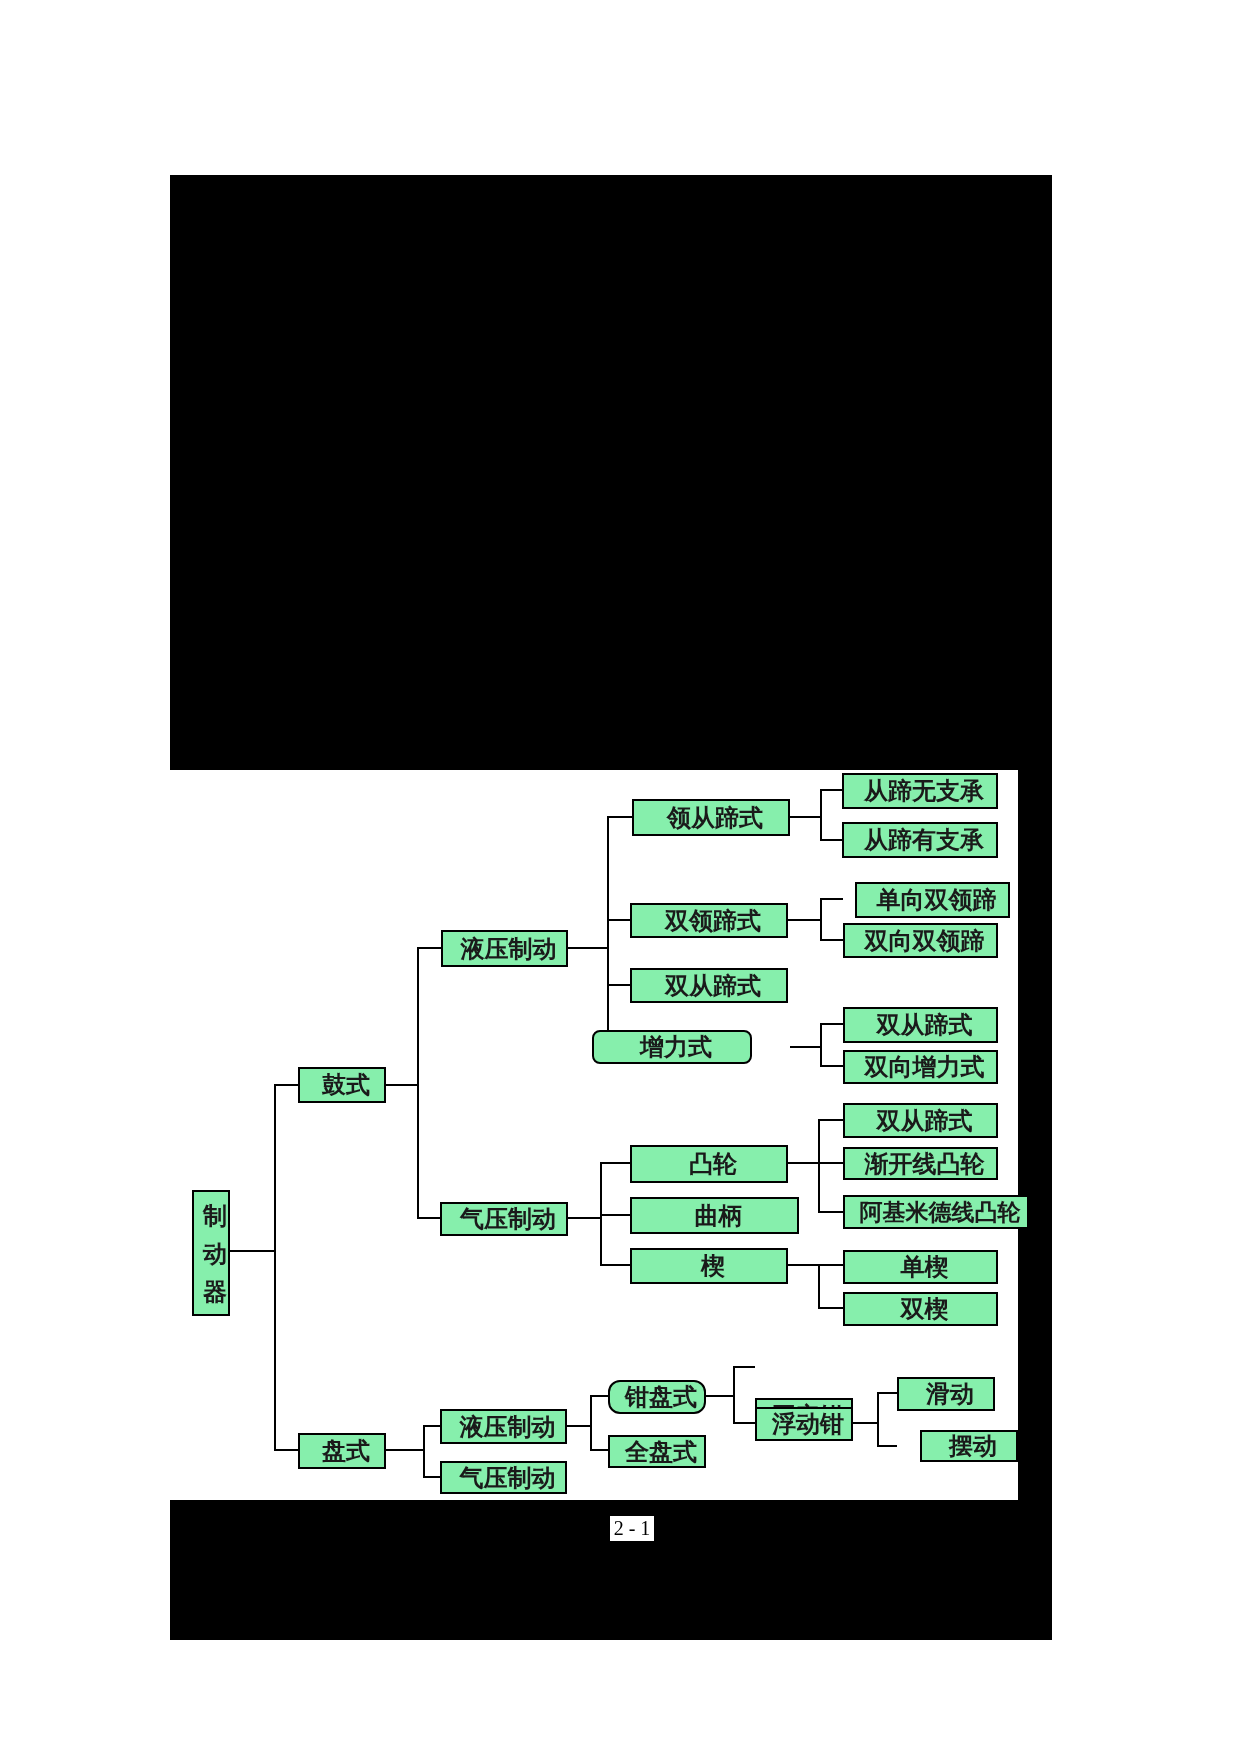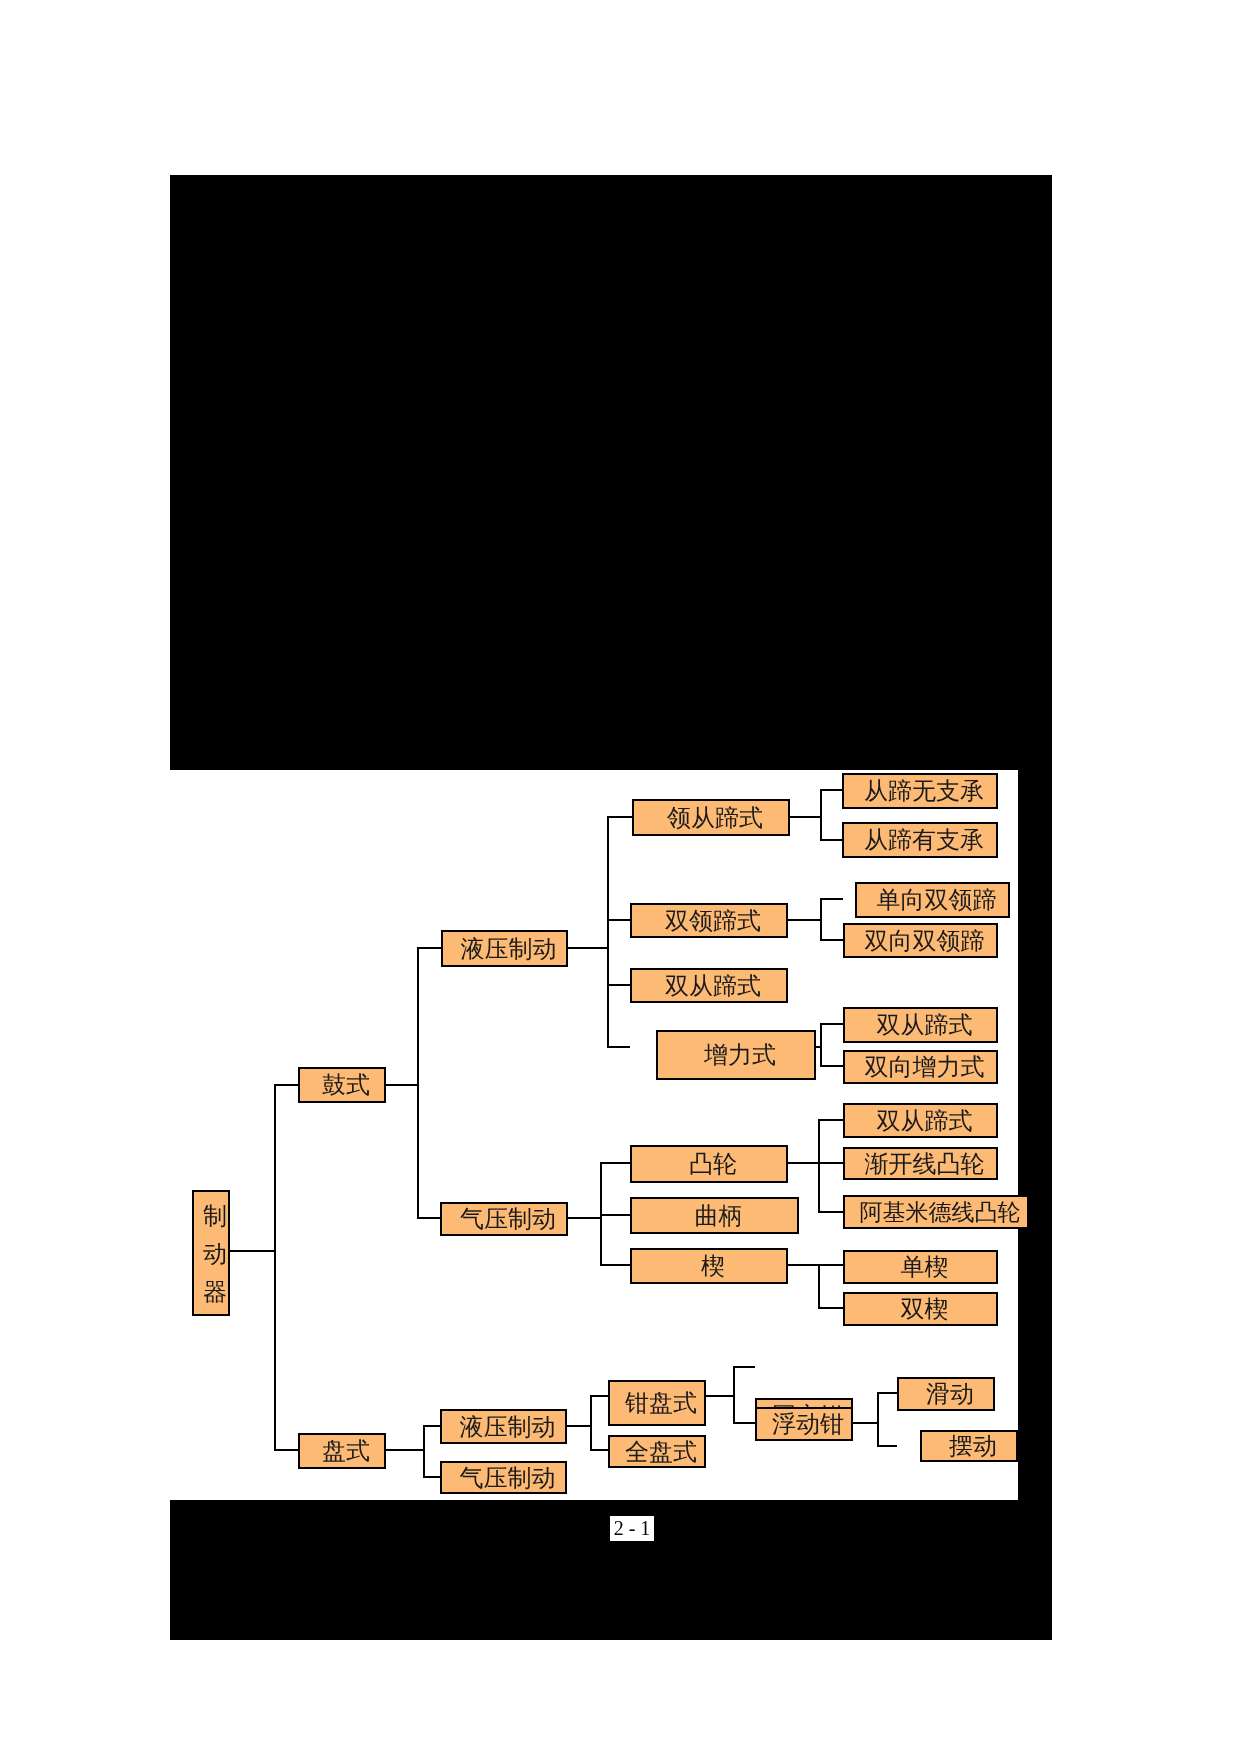--- a/index.html
+++ b/index.html
@@ -1,22 +1,22 @@
 <!DOCTYPE html>
 <html><head>
 <meta charset="utf-8">
 <style>
   html,body{margin:0;padding:0;background:#e8e8e8;}
   #canvas{position:relative;width:1240px;height:1754px;background:#ffffff;overflow:hidden;
           font-family:"Liberation Sans","DejaVu Sans",sans-serif;}
   .black-block{position:absolute;background:#000000;}
   .white-panel{position:absolute;background:#ffffff;}
-  .node{position:absolute;box-sizing:border-box;border:2px solid #000000;background:#fdba74;
+  .node{position:absolute;box-sizing:border-box;border:2px solid #000000;background:#86efac;
         display:flex;align-items:center;justify-content:center;
-        font-size:24px;font-weight:normal;color:#1a1a1a;white-space:nowrap;line-height:1;padding-left:8px;}
+        font-size:24px;font-weight:bold;color:#1a1a1a;white-space:nowrap;line-height:1;padding-left:8px;}
   .node.vertical{white-space:normal;text-align:center;line-height:1.58;padding-top:2px;}
   .node.small{font-size:23px;}
   .hl,.vl{position:absolute;background:#000000;}
   .hl{height:2px;}
   .vl{width:2px;}
   .footer-page{position:absolute;box-sizing:border-box;background:#ffffff;
                display:flex;align-items:center;justify-content:center;
                font-family:"Liberation Serif","DejaVu Serif",serif;
                font-size:20px;color:#000000;}
 </style>
@@ -95,21 +95,21 @@
 
   <div class="node" style="left:298px;top:1067px;width:88px;height:36px;">鼓式</div>
   <div class="node" style="left:298px;top:1433px;width:88px;height:36px;">盘式</div>
 
   <div class="node" style="left:441px;top:930px;width:127px;height:37px;">液压制动</div>
   <div class="node" style="left:440px;top:1202px;width:128px;height:34px;">气压制动</div>
 
   <div class="node" style="left:632px;top:799px;width:158px;height:37px;">领从蹄式</div>
   <div class="node" style="left:630px;top:903px;width:158px;height:35px;text-align:center;">双领蹄式</div>
   <div class="node" style="left:630px;top:968px;width:158px;height:35px;">双从蹄式</div>
-  <div class="node" style="left:656px;top:1030px;width:160px;height:50px;">增力式</div>
+  <div class="node" style="left:592px;top:1030px;width:160px;height:34px;border-radius:8px;">增力式</div>
 
   <div class="node" style="left:842px;top:773px;width:156px;height:36px;">从蹄无支承</div>
   <div class="node" style="left:842px;top:822px;width:156px;height:36px;">从蹄有支承</div>
   <div class="node" style="left:843px;top:882px;width:155px;height:36px;margin-left:12px;">单向双领蹄</div>
   <div class="node" style="left:843px;top:923px;width:155px;height:35px;">双向双领蹄</div>
   <div class="node" style="left:843px;top:1007px;width:155px;height:36px;">双从蹄式</div>
   <div class="node" style="left:843px;top:1050px;width:155px;height:34px;">双向增力式</div>
 
   <div class="node" style="left:630px;top:1145px;width:158px;height:38px;">凸轮</div>
   <div class="node" style="left:630px;top:1197px;width:169px;height:37px;">曲柄</div>
@@ -117,21 +117,21 @@
 
   <div class="node" style="left:843px;top:1103px;width:155px;height:35px;">双从蹄式</div>
   <div class="node" style="left:843px;top:1147px;width:155px;height:33px;">渐开线凸轮</div>
   <div class="node small" style="left:843px;top:1195px;width:186px;height:34px;">阿基米德线凸轮</div>
   <div class="node" style="left:843px;top:1250px;width:155px;height:34px;">单楔</div>
   <div class="node" style="left:843px;top:1292px;width:155px;height:34px;">双楔</div>
 
   <div class="node" style="left:440px;top:1409px;width:127px;height:35px;">液压制动</div>
   <div class="node" style="left:440px;top:1461px;width:127px;height:33px;">气压制动</div>
 
-  <div class="node" style="left:608px;top:1380px;width:98px;height:46px;">钳盘式</div>
+  <div class="node" style="left:608px;top:1380px;width:98px;height:34px;border-radius:12px;">钳盘式</div>
   <div class="node" style="left:608px;top:1435px;width:98px;height:33px;">全盘式</div>
   <div class="node" style="left:755px;top:1350px;width:98px;height:36px;margin-top:48px;">固定钳</div>
   <div class="node" style="left:755px;top:1407px;width:98px;height:34px;">浮动钳</div>
   <div class="node" style="left:897px;top:1377px;width:98px;height:34px;">滑动</div>
   <div class="node" style="left:920px;top:1430px;width:98px;height:32px;">摆动</div>
 
   <div class="footer-page" style="left:610px;top:1516px;width:44px;height:25px;">2 - 1</div>
 
 </div>
 

